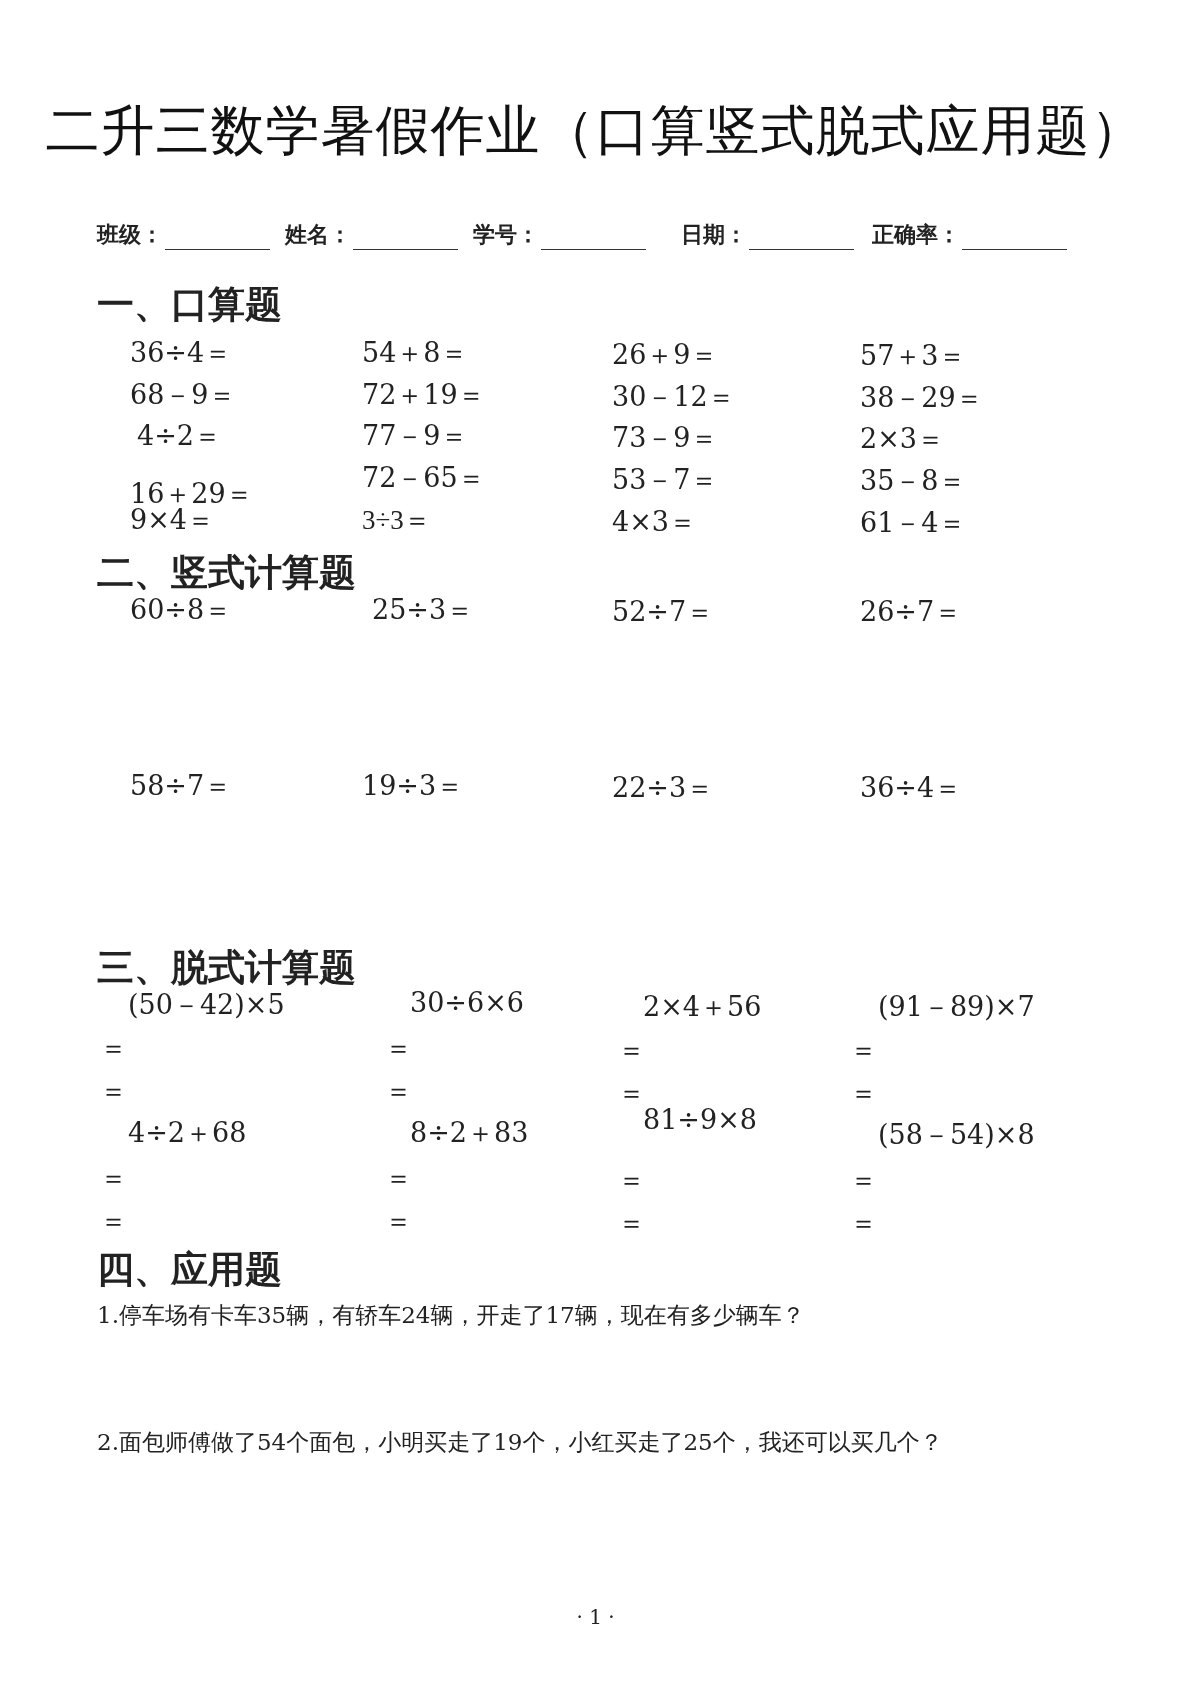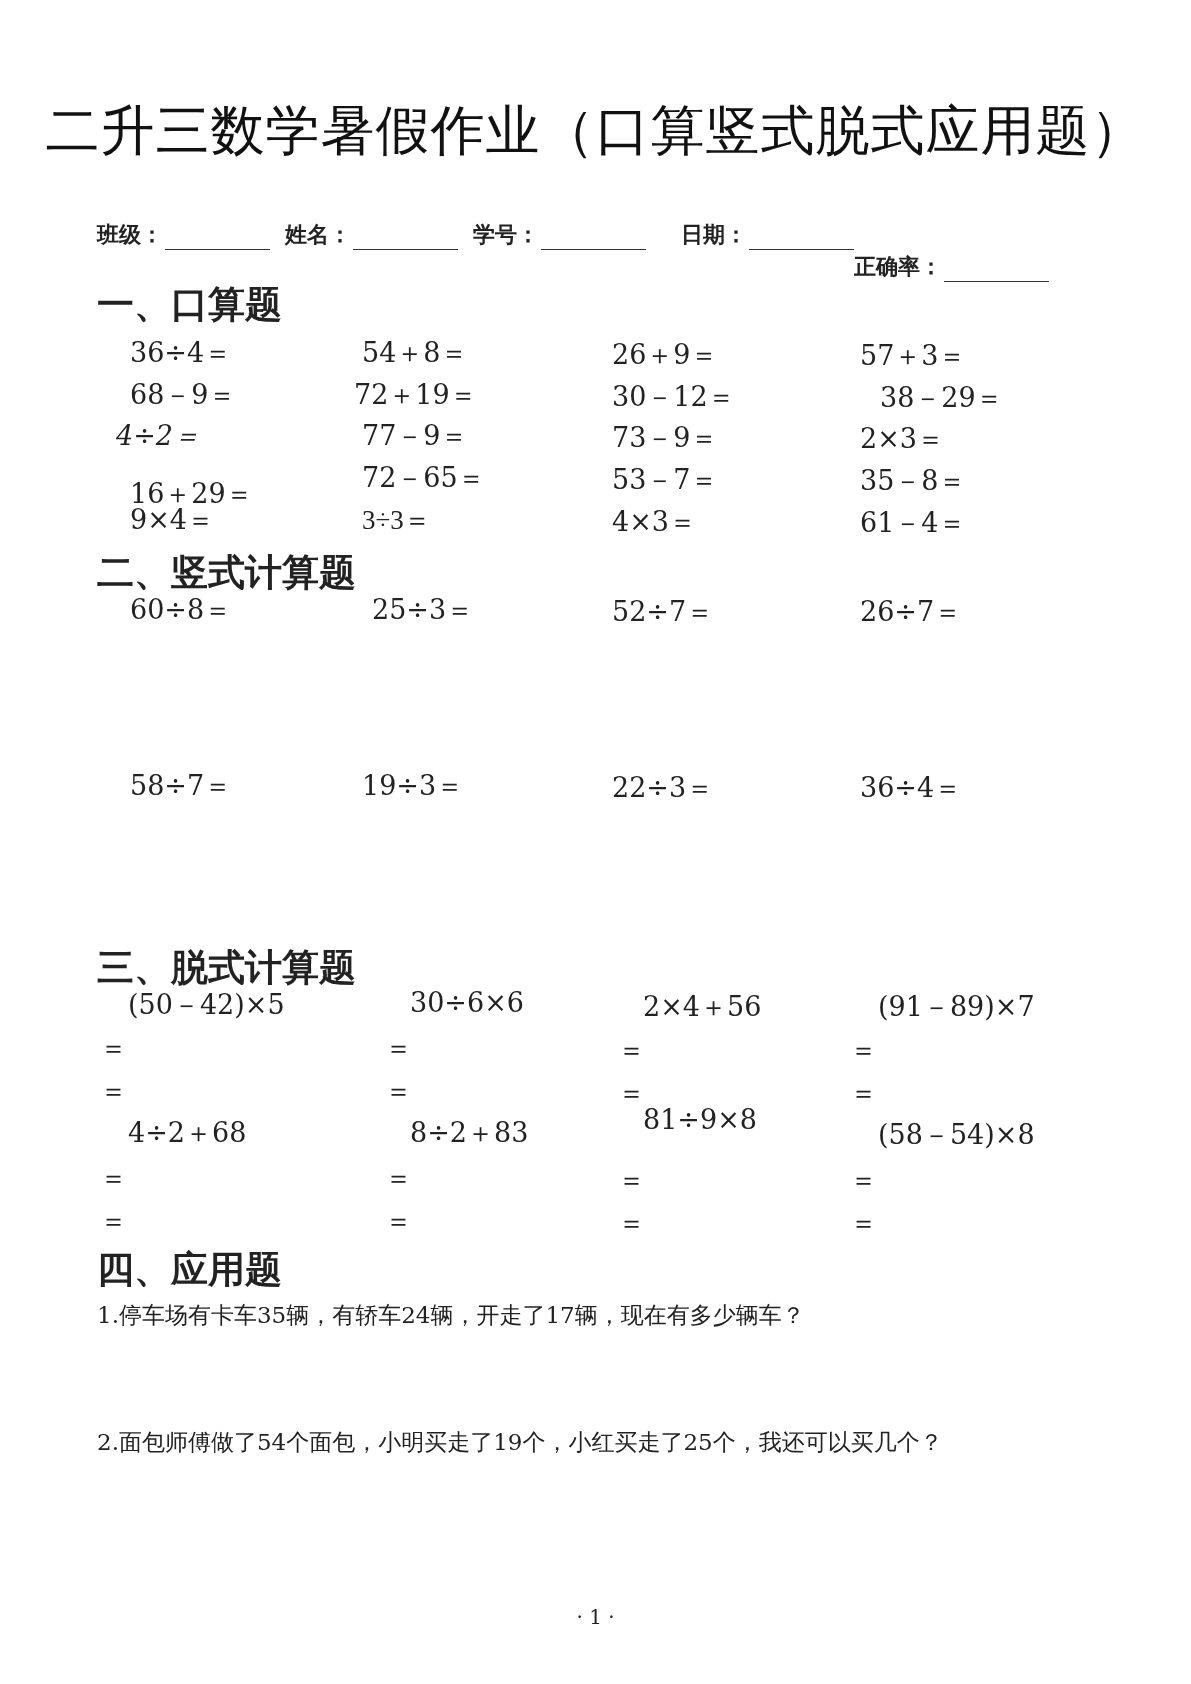--- a/index.html
+++ b/index.html
@@ -105,48 +105,48 @@
     <span class="info-blank"></span>
   </div>
   <div class="info-field" style="left:376px;">
     <span>学号：</span>
     <span class="info-blank"></span>
   </div>
   <div class="info-field" style="left:584px;">
     <span>日期：</span>
     <span class="info-blank"></span>
   </div>
-  <div class="info-field" style="left:757px;margin-top:32px;">
+  <div class="info-field" style="left:775px;">
     <span>正确率：</span>
     <span class="info-blank"></span>
   </div>
 </div>
 
 <div class="section-heading" style="top:280px;">一、口算题</div>
 
 <div class="expr" style="left:130px; top:335px;">36÷4＝</div>
 <div class="expr" style="left:130px; top:377px;">68－9＝</div>
-<div class="expr" style="left:116px; top:418px;font-style:italic;">4÷2＝</div>
+<div class="expr" style="left:137px; top:418px;">4÷2＝</div>
 <div class="expr" style="left:130px; top:476px;">16＋29＝</div>
 <div class="expr" style="left:130px; top:502px;">9×4＝</div>
 
 <div class="expr" style="left:362px; top:335px;">54＋8＝</div>
-<div class="expr" style="left:354px; top:377px;">72＋19＝</div>
+<div class="expr" style="left:362px; top:377px;">72＋19＝</div>
 <div class="expr" style="left:362px; top:418px;">77－9＝</div>
 <div class="expr" style="left:362px; top:460px;">72－65＝</div>
 <div class="expr" style="left:362px; top:502px;font-family:Liberation Serif, serif;">3÷3＝</div>
 
 <div class="expr" style="left:612px; top:337px;">26＋9＝</div>
 <div class="expr" style="left:612px; top:379px;">30－12＝</div>
 <div class="expr" style="left:612px; top:420px;">73－9＝</div>
 <div class="expr" style="left:612px; top:462px;">53－7＝</div>
 <div class="expr" style="left:612px; top:504px;">4×3＝</div>
 
 <div class="expr" style="left:860px; top:338px;">57＋3＝</div>
-<div class="expr" style="left:860px; top:380px;margin-left:20px;">38－29＝</div>
+<div class="expr" style="left:860px; top:380px;">38－29＝</div>
 <div class="expr" style="left:860px; top:421px;">2×3＝</div>
 <div class="expr" style="left:860px; top:463px;">35－8＝</div>
 <div class="expr" style="left:860px; top:505px;">61－4＝</div>
 
 <div class="section-heading" style="top:548px;">二、竖式计算题</div>
 
 <div class="expr" style="left:130px; top:592px;">60÷8＝</div>
 <div class="expr" style="left:362px; top:592px;margin-left:10px;">25÷3＝</div>
 <div class="expr" style="left:612px; top:594px;">52÷7＝</div>
 <div class="expr" style="left:860px; top:594px;">26÷7＝</div>

